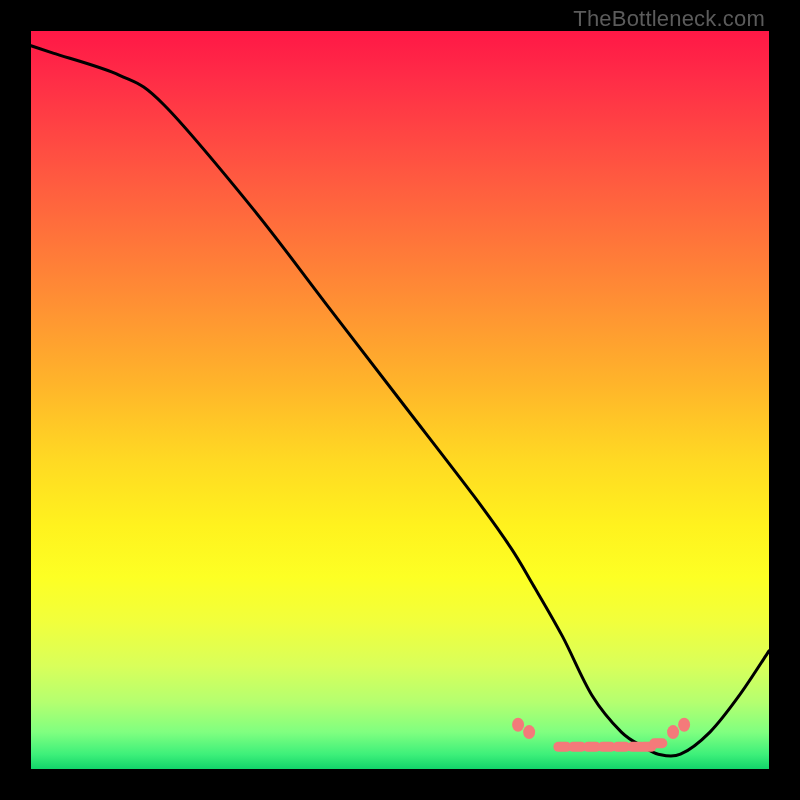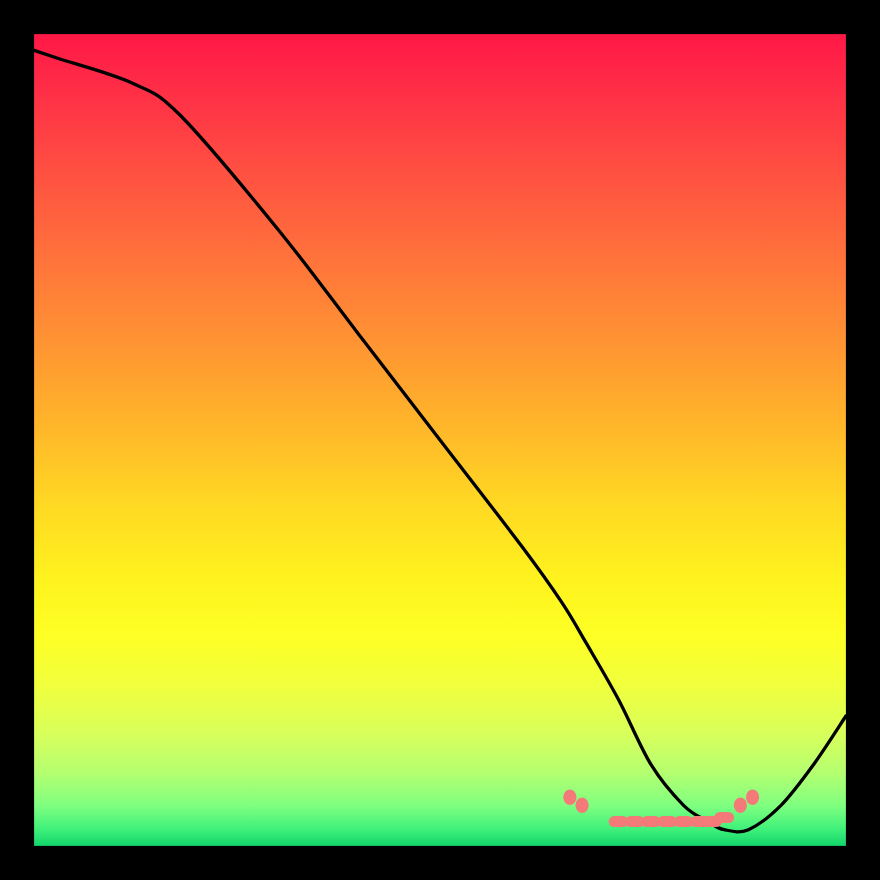--- a/index.html
+++ b/index.html
@@ -61,20 +61,21 @@
     height: 738px;
     overflow: visible;
   }
 </style>
 </head>
 <body>
 
 <div class="frame">
   <div class="plot"></div>
 
+  <div class="watermark">TheBottleneck.com</div>
 
   <svg class="overlay" viewBox="0 0 738 738" preserveAspectRatio="none">
     <path id="curve-path" fill="none" stroke="#000000" stroke-width="3" stroke-linecap="round" d="M 0 14.759999999999991 C 3.69 15.98999999999999, 7.380000000000001 17.21999999999997, 22.14 22.139999999999986 C 36.9 27.060000000000002, 70.11 35.670000000000094, 88.56 44.280000000000086 C 107.01 52.89000000000008, 110.7 51.65999999999997, 132.84 73.79999999999995 C 154.98000000000002 95.93999999999994, 194.34 143.91, 221.4 177.12 C 248.46 210.33, 270.59999999999997 241.08, 295.2 273.06 C 319.8 305.04, 344.4 337.02, 369 369 C 393.6 400.98, 424.35 440.34, 442.8 464.94 C 461.25 489.54, 469.86 501.84000000000003, 479.7 516.6 C 489.53999999999996 531.36, 493.23 538.74, 501.84000000000003 553.5 C 510.45000000000005 568.26, 521.52 586.7099999999999, 531.36 605.16 C 541.2 623.61, 551.04 648.21, 560.88 664.2 C 570.72 680.19, 581.79 692.49, 590.4 701.1 C 599.01 709.71, 606.39 712.1700000000001, 612.54 715.86 C 618.6899999999999 719.55, 621.15 722.01, 627.3 723.24 C 633.4499999999999 724.47, 640.83 726.9300000000001, 649.44 723.24 C 658.0500000000001 719.55, 669.12 710.94, 678.96 701.1 C 688.8000000000001 691.26, 698.64 677.73, 708.48 664.2 C 718.32 650.6700000000001, 733.08 627.3, 738 619.92"></path>
     <g id="dots-group">
         <ellipse cx="487.08000000000004" cy="693.72" rx="6" ry="7" fill="#f47a7a"></ellipse>
         <ellipse cx="498.15000000000003" cy="701.1" rx="6" ry="7" fill="#f47a7a"></ellipse>
         <rect x="522.36" y="710.86" width="18" height="10" rx="5" fill="#f47a7a"></rect>
         <rect x="537.12" y="710.86" width="18" height="10" rx="5" fill="#f47a7a"></rect>
         <rect x="551.88" y="710.86" width="18" height="10" rx="5" fill="#f47a7a"></rect>
         <rect x="566.64" y="710.86" width="18" height="10" rx="5" fill="#f47a7a"></rect>

